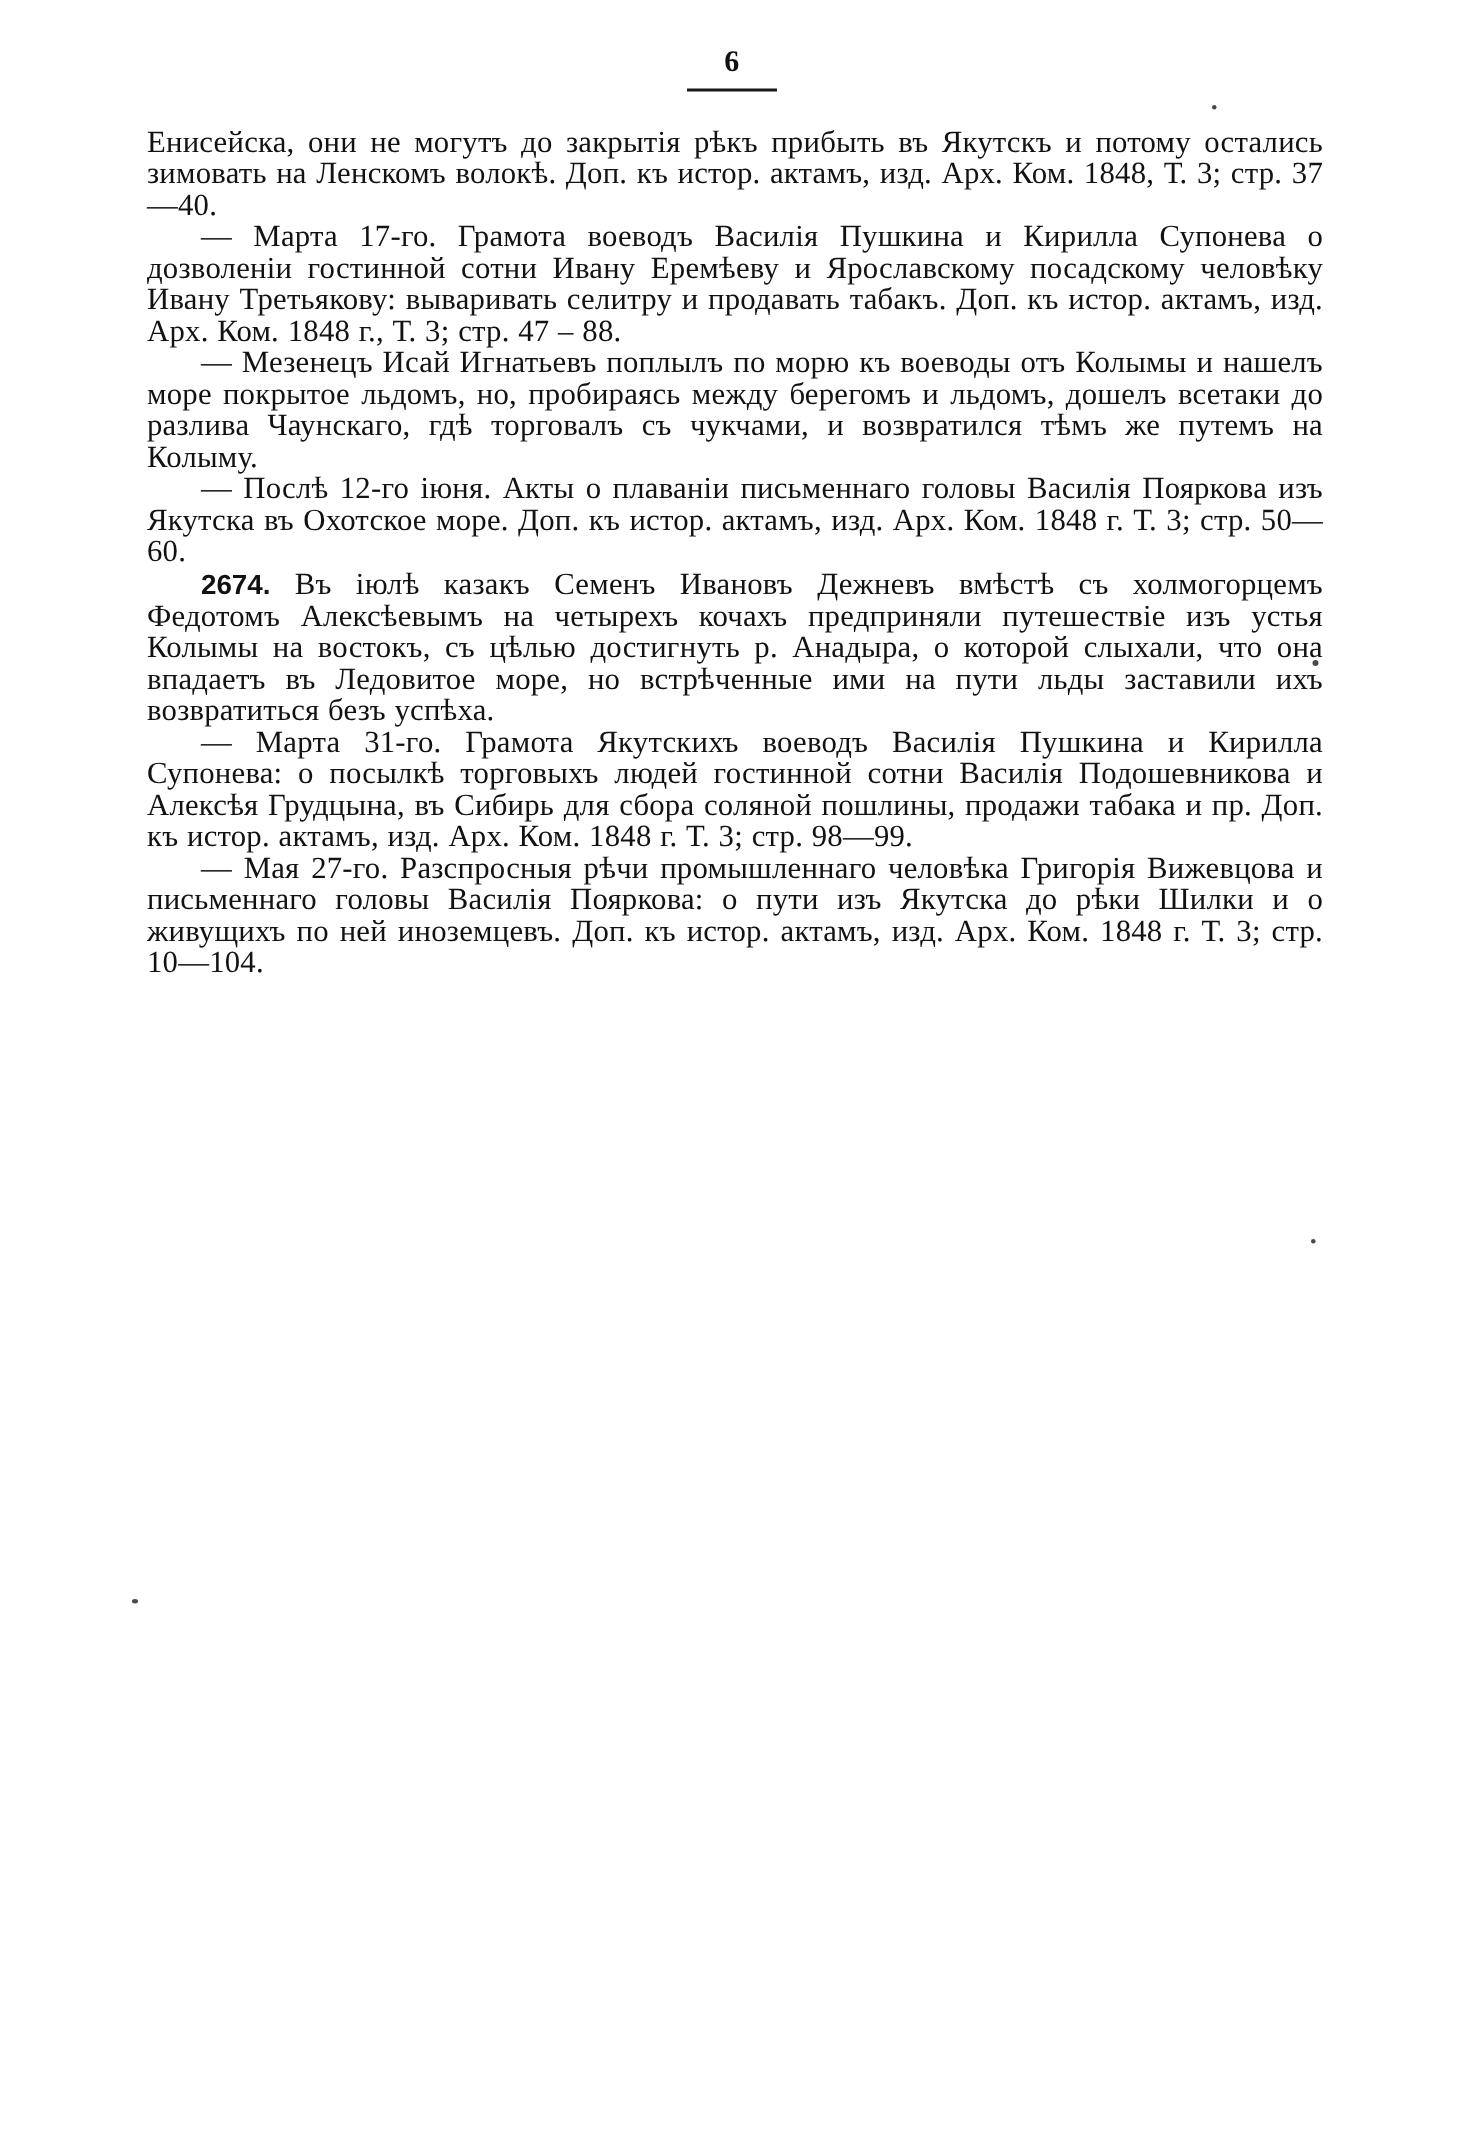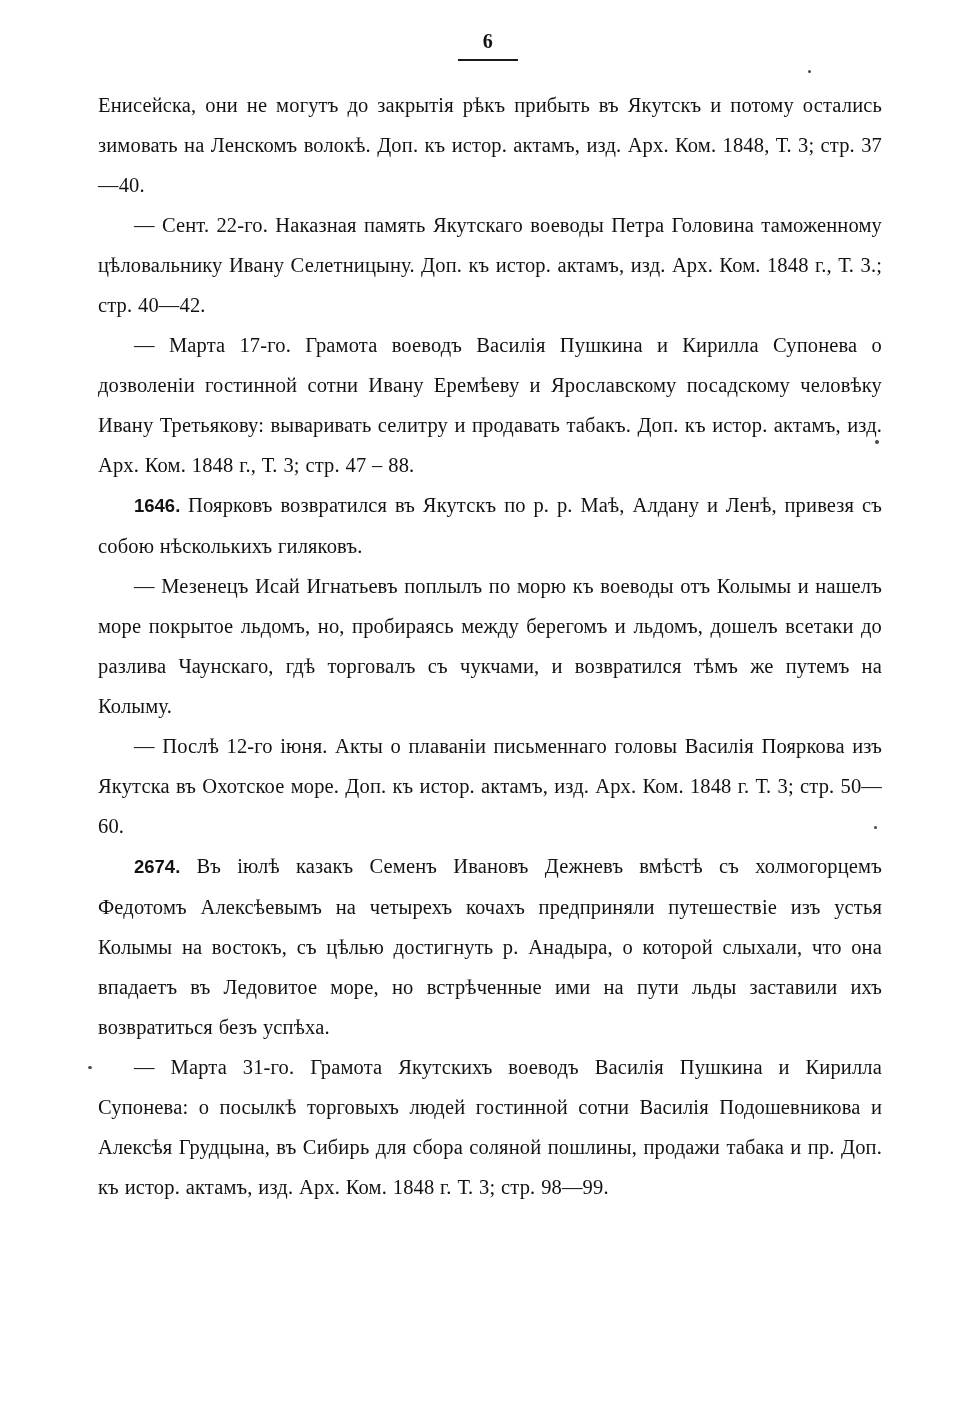--- a/index.html
+++ b/index.html
@@ -38,21 +38,21 @@
   }
   .body-text {
     position: absolute;
     top: 85px;
     left: 98px;
     width: 784px;
   }
   p.para {
     margin: 0 0 0 0;
     font-size: 20.5px;
-    line-height: 40px;
+    line-height: 21px;
     text-align: justify;
     text-justify: inter-word;
     word-spacing: 0.5px;
     letter-spacing: 0.15px;
     -webkit-font-smoothing: antialiased;
   }
   p.para.indent {
     text-indent: 36px;
   }
   .yr {
@@ -76,35 +76,34 @@
 
 <div class="page">
 
   <div class="page-number">6</div>
   <div class="page-number-rule"></div>
 
   <div class="body-text">
 
     <p class="para">Енисейска, они не могутъ до закрытія рѣкъ прибыть въ Якутскъ и потому остались зимовать на Ленскомъ волокѣ. Доп. къ истор. актамъ, изд. Арх. Ком. 1848, Т. 3; стр. 37—40.</p>
 
-    <p class="para indent">— Сент. 22-го. Наказная память Якутскаго воеводы Петра Головина таможенному цѣловальнику Ивану Селетницыну. Доп. къ истор. актамъ, изд. Арх. Ком. 1848 г., Т. 3.; стр. 40—42.</p>
 
     <p class="para indent">— Марта 17-го. Грамота воеводъ Василія Пушкина и Кирилла Супонева о дозволеніи гостинной сотни Ивану Еремѣеву и Ярославскому посадскому человѣку Ивану Третьякову: вываривать селитру и продавать табакъ. Доп. къ истор. актамъ, изд. Арх. Ком. 1848 г., Т. 3; стр. 47 – 88.</p>
 
-    <p class="para indent"><span class="yr">1646.</span> <span>Поярковъ возвратился въ Якутскъ по р. р. Маѣ, Алдану и Ленѣ, привезя съ собою нѣсколькихъ гиляковъ.</span></p>
 
     <p class="para indent">— Мезенецъ Исай Игнатьевъ поплылъ по морю къ воеводы отъ Колымы и нашелъ море покрытое льдомъ, но, пробираясь между берегомъ и льдомъ, дошелъ всетаки до разлива Чаунскаго, гдѣ торговалъ съ чукчами, и возвратился тѣмъ же путемъ на Колыму.</p>
 
 
     <p class="para indent">— Послѣ 12-го іюня. Акты о плаваніи письменнаго головы Василія Пояркова изъ Якутска въ Охотское море. Доп. къ истор. актамъ, изд. Арх. Ком. 1848 г. Т. 3; стр. 50—60.</p>
 
     <p class="para indent"><span class="yr">2674.</span> <span>Въ іюлѣ казакъ Семенъ Ивановъ Дежневъ вмѣстѣ съ холмогорцемъ Федотомъ Алексѣевымъ на четырехъ кочахъ предприняли путешествіе изъ устья Колымы на востокъ, съ цѣлью достигнуть р. Анадыра, о которой слыхали, что она впадаетъ въ Ледовитое море, но встрѣченные ими на пути льды заставили ихъ возвратиться безъ успѣха.</span></p>
 
     <p class="para indent">— Марта 31-го. Грамота Якутскихъ воеводъ Василія Пушкина и Кирилла Супонева: о посылкѣ торговыхъ людей гостинной сотни Василія Подошевникова и Алексѣя Грудцына, въ Сибирь для сбора соляной пошлины, продажи табака и пр. Доп. къ истор. актамъ, изд. Арх. Ком. 1848 г. Т. 3; стр. 98—99.</p>
 
+    <p class="para indent">— Мая 27-го. Разспросныя рѣчи промышленнаго человѣка Григорія Вижевцова и письменнаго головы Василія Пояркова: о пути изъ Якутска до рѣки Шилки и о живущихъ по ней иноземцевъ. Доп. къ истор. актамъ, изд. Арх. Ком. 1848 г. Т. 3; стр. 10—104.</p>
 
 
   </div>
 
   <div class="speck speck-1"></div>
   <div class="speck speck-2"></div>
   <div class="speck speck-3"></div>
   <div class="speck speck-4"></div>
 
 </div>

